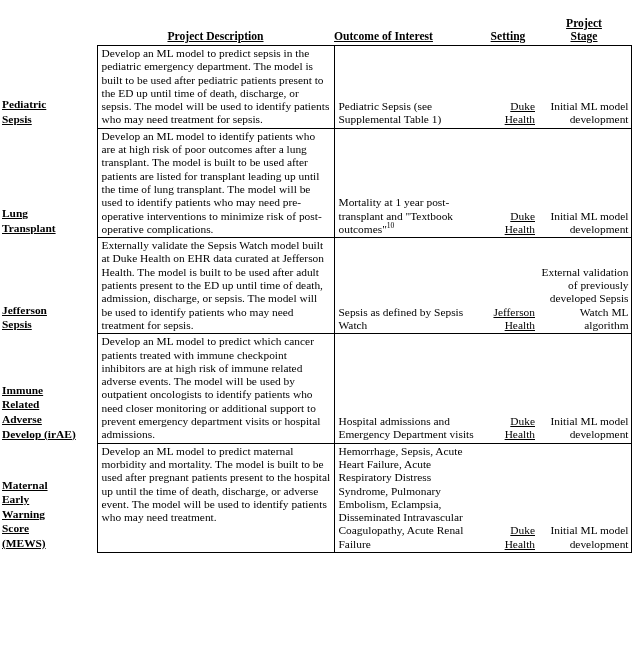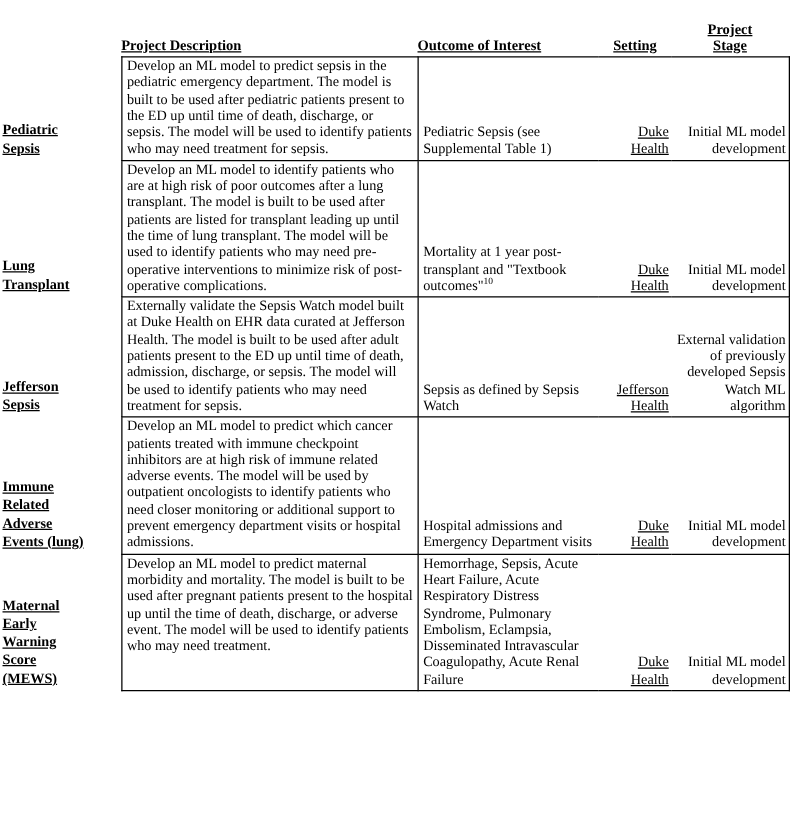--- a/index.html
+++ b/index.html
@@ -56,21 +56,21 @@
     vertical-align: bottom;
     font-weight: bold;
     font-size: 11.6px;
     line-height: 12.5px;
   }
   thead th .hdr {
     text-decoration: underline;
     display: inline-block;
   }
   th.h-blank { width: 97px; }
-  th.h-desc  { width: 237px; text-align: left; }
+  th.h-desc  { width: 237px; text-align: center; }
   th.h-out   { width: 145px; text-align: left; }
   th.h-set   { width: 58px;  text-align: center; }
   th.h-stage { width: 94px;  text-align: center; }
 
   
   tbody td {
     vertical-align: bottom;
     padding: 0;
     border-top: 1px solid #000;
     border-bottom: 1px solid #000;
@@ -176,21 +176,21 @@
         <td class="c-out">Sepsis as defined by Sepsis Watch</td>
         <td class="c-set">Jefferson Health</td>
         <td class="c-stage">External validation of previously developed Sepsis Watch ML algorithm</td>
       </tr>
 
       <tr>
         <td class="c-name">
           <span class="nm">Immune</span>
           <span class="nm">Related</span>
           <span class="nm">Adverse</span>
-          <span class="nm">Events (lung)</span>
+          <span class="nm">Develop (irAE)</span>
         </td>
         <td class="c-desc">Develop an ML model to predict which cancer patients treated with immune checkpoint inhibitors are at high risk of immune related adverse events. The model will be used by outpatient oncologists to identify patients who need closer monitoring or additional support to prevent emergency department visits or hospital admissions.</td>
         <td class="c-out">Hospital admissions and Emergency Department visits</td>
         <td class="c-set">Duke Health</td>
         <td class="c-stage">Initial ML model development</td>
       </tr>
 
       <tr>
         <td class="c-name">
           <span class="nm">Maternal</span>

